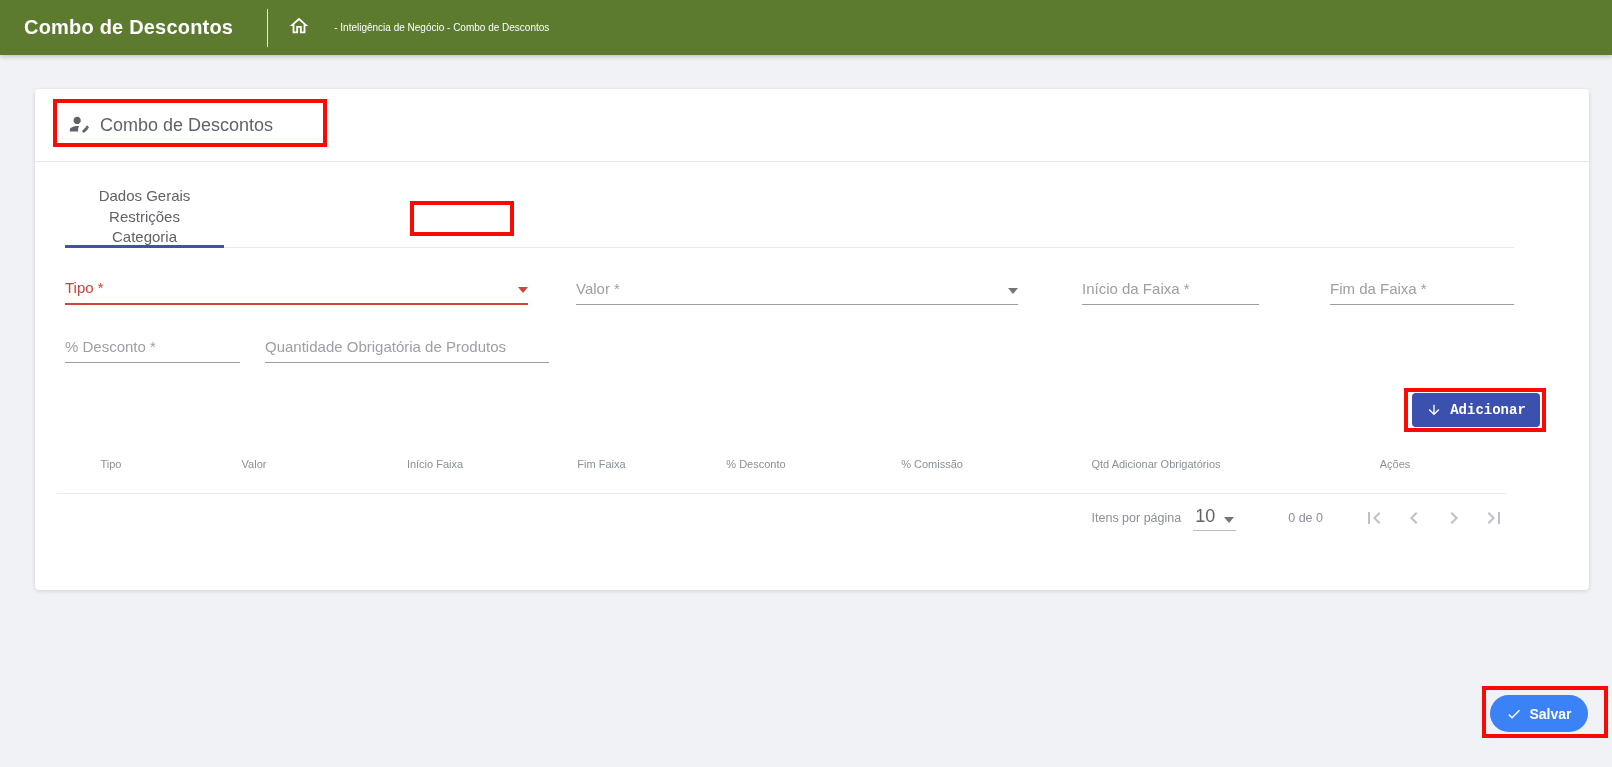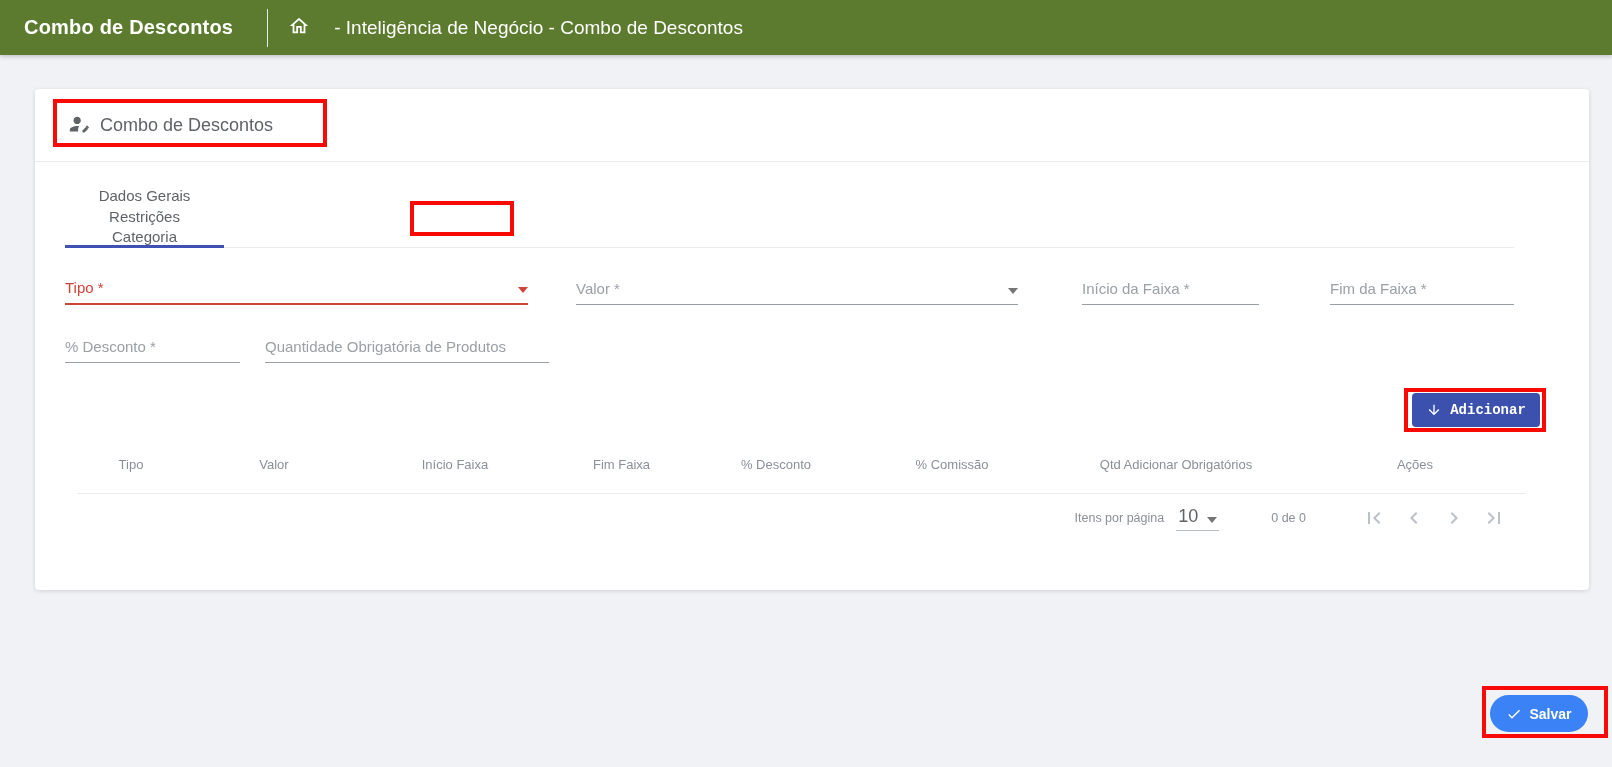--- a/index.html
+++ b/index.html
@@ -21,21 +21,21 @@
   }
   .topbar-title {
     margin-left: 24px; color: #ffffff; font-size: 20px; font-weight: bold;
     letter-spacing: .2px; white-space: nowrap;
   }
   .topbar-sep {
     width: 1px; height: 38px; background: rgba(255,255,255,.85);
     margin-left: 34px; flex: 0 0 auto;
   }
   .home-wrap { margin-left: 20px; display: flex; align-items: center; }
-  .breadcrumb { margin-left: 24px; color: #ffffff; font-size: 19px; white-space: nowrap; }
+  .breadcrumb { margin-left: 24px; color: #ffffff; font-size: 10px; white-space: nowrap; }
 
   
   .card {
     position: absolute; left: 35px; top: 89px; width: 1554px; height: 501px;
     background: #ffffff; border-radius: 4px;
     box-shadow: 0 1px 4px rgba(0,0,0,.14);
   }
   .card-header {
     position: absolute; left: 0; top: 0; width: 100%; height: 73px;
     border-bottom: 1px solid #e9eaee;
@@ -97,39 +97,39 @@
     position: absolute; left: 1490px; top: 695px; width: 98px; height: 37px;
     background: #3b82f6; border: none; border-radius: 19px;
     color: #ffffff; font-size: 14px; font-weight: bold;
     font-family: "Liberation Sans", sans-serif;
     display: flex; align-items: center; justify-content: center; gap: 7px;
     cursor: pointer; z-index: 2;
   }
 
   
   .thead {
-    position: absolute; left: 42px; top: 346px; width: 1449px; height: 59px;
+    position: absolute; left: 22px; top: 346px; width: 1449px; height: 59px;
     display: grid;
     grid-template-columns: 108px 178px 184px 149px 160px 192px 256px 222px;
     align-items: center;
     border-bottom: 1px solid #e9eaee;
-    font-size: 13px; color: #8a8f98;
+    font-size: 11px; color: #8a8f98;
   }
   .thead .th { text-align: center; white-space: nowrap; }
 
   
   .paginator {
     position: absolute; left: 30px; top: 405px; width: 1449px; height: 48px;
     display: flex; align-items: center; justify-content: flex-end;
     font-size: 12.5px; color: #8a8f98;
   }
   .pgsize { display: flex; align-items: flex-end; gap: 9px; margin-left: 12px;
     border-bottom: 1px solid #b9bdc4; padding: 0 2px 3px 2px; cursor: pointer; }
   .pgsize-value { color: #5f6368; font-size: 18px; }
-  .pg-range { margin-left: 52px; margin-right: 48px; }
+  .pg-range { margin-left: 52px; margin-right: 31px; }
   .pg-nav { display: flex; align-items: center; }
   .pg-btn {
     width: 40px; height: 40px; border: none; background: transparent;
     display: flex; align-items: center; justify-content: center; cursor: default;
   }
 
   
   .annotation {
     position: absolute; border: 4px solid #fa0a05;
     pointer-events: none; z-index: 10;

